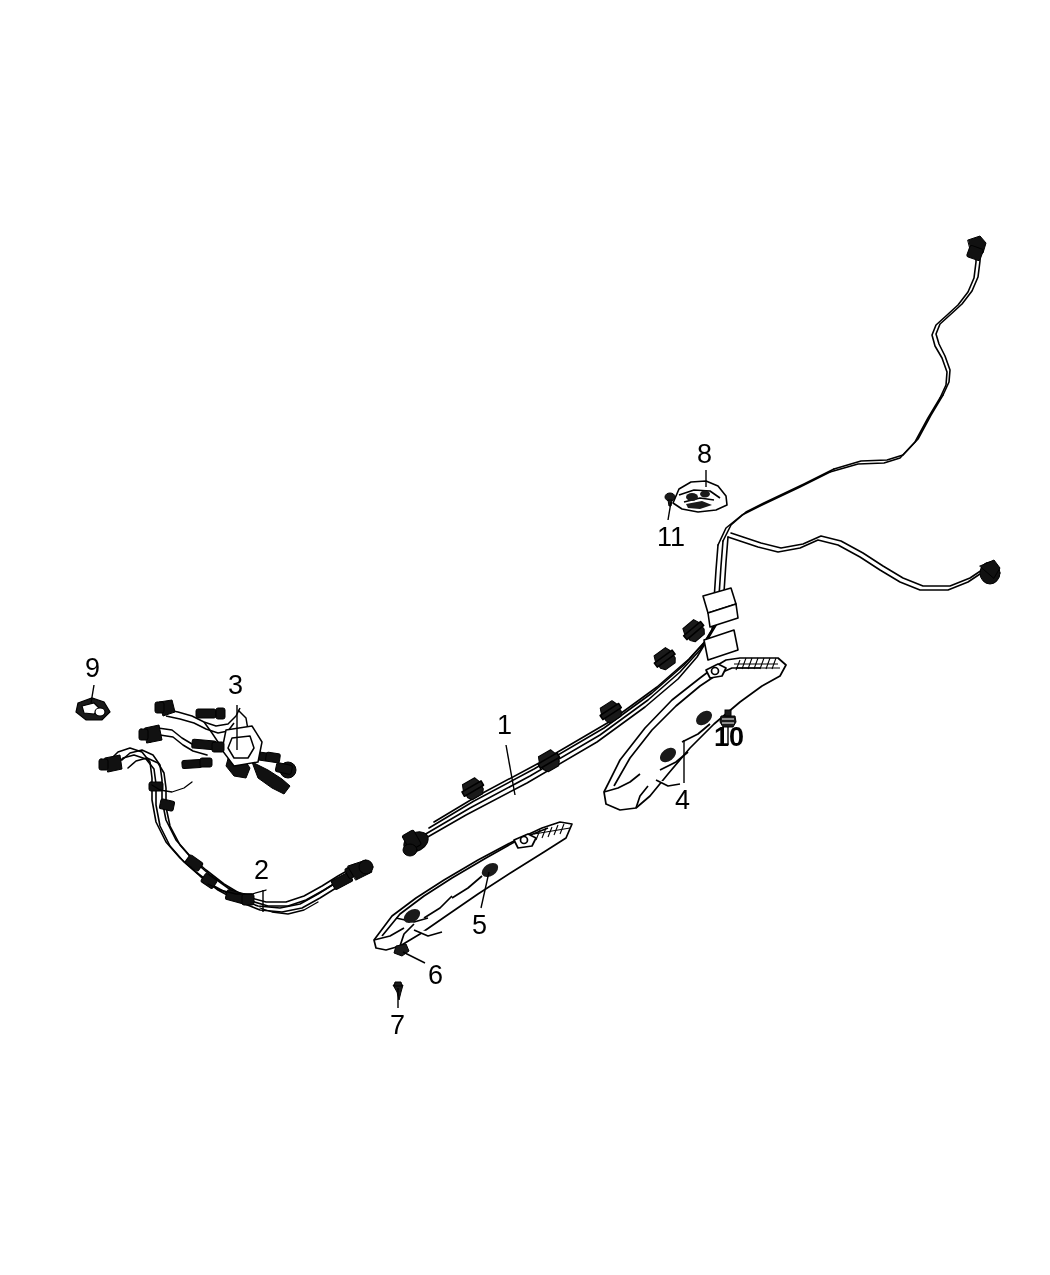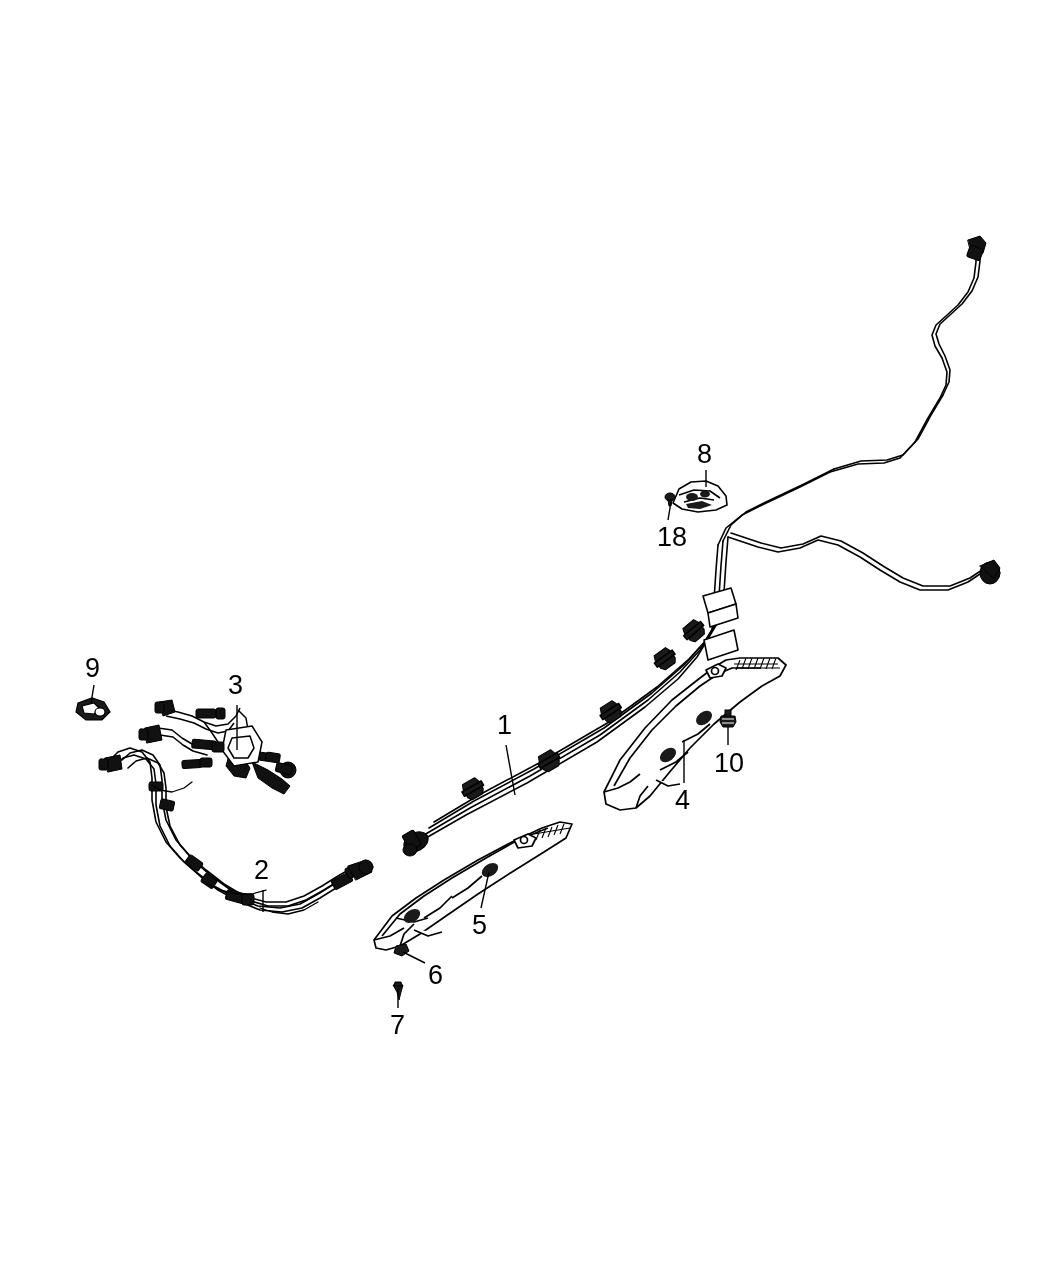--- a/index.html
+++ b/index.html
@@ -272,16 +272,16 @@
 
   <div class="callout-label" style="left:497px; top:712px;">1</div>
   <div class="callout-label" style="left:254px; top:857px;">2</div>
   <div class="callout-label" style="left:228px; top:672px;">3</div>
   <div class="callout-label" style="left:675px; top:787px;">4</div>
   <div class="callout-label" style="left:472px; top:912px;">5</div>
   <div class="callout-label" style="left:428px; top:962px;">6</div>
   <div class="callout-label" style="left:390px; top:1012px;">7</div>
   <div class="callout-label" style="left:697px; top:441px;">8</div>
   <div class="callout-label" style="left:85px; top:655px;">9</div>
-  <div class="callout-label" style="left:714px; top:750px;">10</div>
-  <div class="callout-label" style="left:657px; top:524px;">18</div>
+  <div class="callout-label" style="left:714px; top:724px;font-weight:bold;">10</div>
+  <div class="callout-label" style="left:657px; top:524px;">11</div>
 
 </div>
 
 </body></html>

